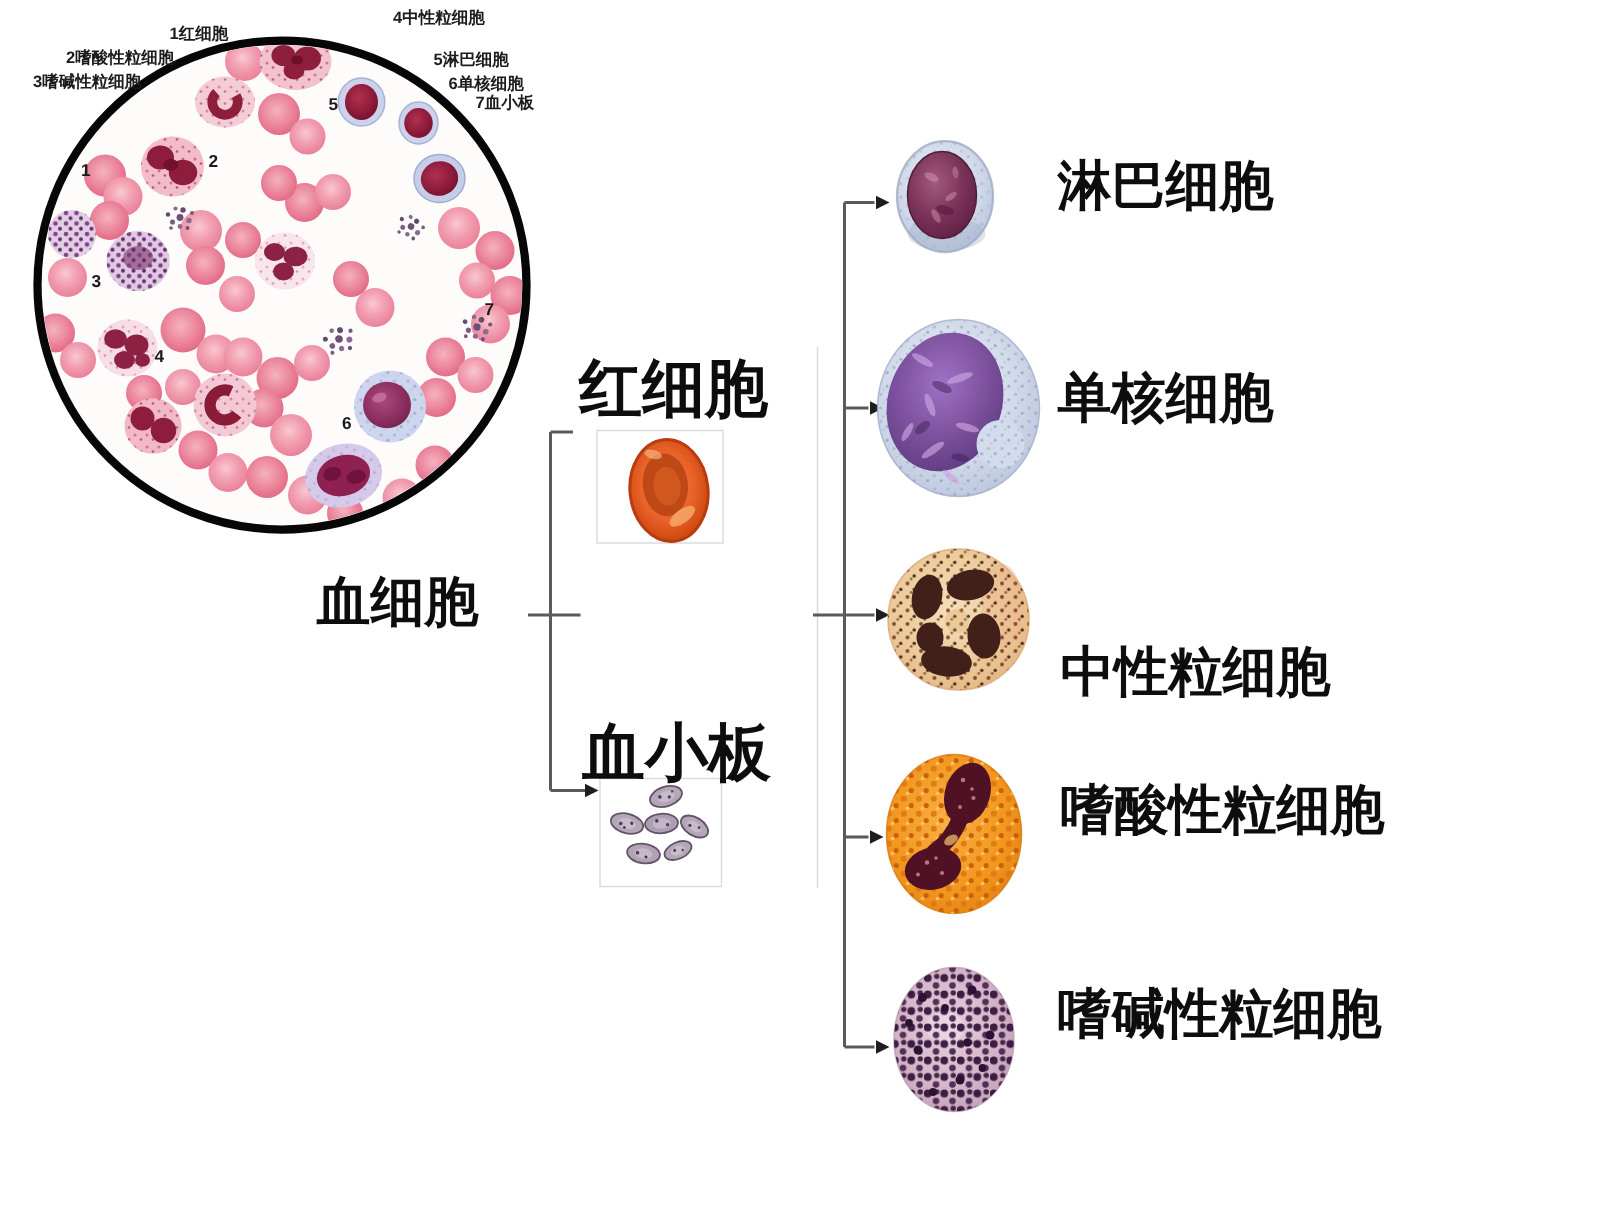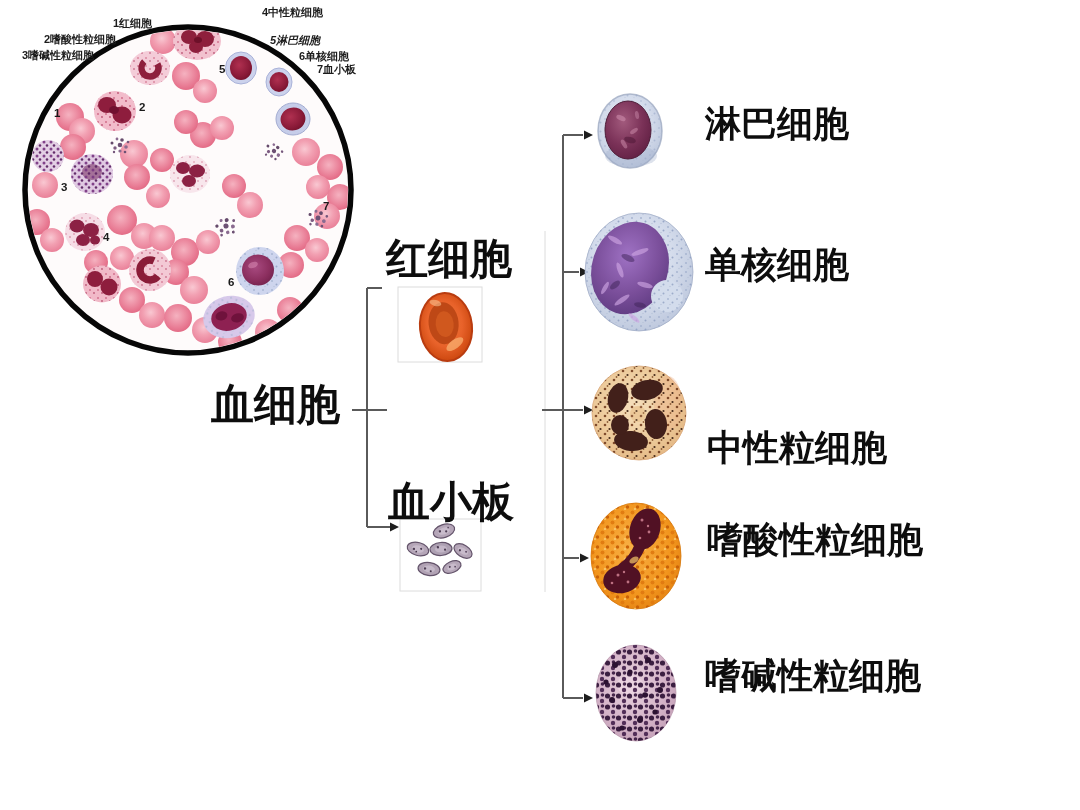--- a/index.html
+++ b/index.html
@@ -1,33 +1,33 @@
 <!DOCTYPE html>
 <html><head>
 <meta charset="utf-8">
 <style>
   html,body{margin:0;padding:0;background:#ffffff;}
   .stage{position:relative;width:1080px;height:810px;background:#ffffff;overflow:hidden;
          font-family:"Liberation Sans","DejaVu Sans",sans-serif;color:#111;}
   .stage svg{position:absolute;left:0;top:0;}
   .lbl{position:absolute;font-weight:700;color:#0d0d0d;white-space:nowrap;line-height:1;}
   .lbl-big{font-size:42px;letter-spacing:0px;}
-  .lbl-root{left:211px;top:383px;font-size:43px;}
+  .lbl-root{left:211px;top:383px;font-size:36px;}
   .lbl-rbc{left:386px;top:238px;text-align:right;}
   .lbl-wbc{left:386px;top:385px;}
   .lbl-plt{left:388px;top:481px;}
   .lbl-type{font-size:36px;}
   .lbl-lym{left:705px;top:106px;}
   .lbl-mono{left:705px;top:247px;}
   .lbl-neut{left:707px;top:386px;margin-top:44px;}
   .lbl-eos{left:707px;top:522px;}
   .lbl-baso{left:705px;top:658px;}
   .legend{position:absolute;font-size:11px;font-weight:700;color:#1c1c1c;white-space:nowrap;line-height:1;}
   .lg1{left:88px;top:18px;margin-left:25px;}  .lg2{left:44px;top:34px;}  .lg3{left:22px;top:50px;}
-  .lg4{left:262px;top:7px;} .lg5{left:270px;top:35px;font-style:italic;} .lg6{left:299px;top:51px;} .lg7{left:317px;top:64px;text-align:center;}
+  .lg4{left:262px;top:7px;} .lg5{left:289px;top:35px;} .lg6{left:299px;top:51px;} .lg7{left:317px;top:64px;text-align:center;}
 </style>
 </head>
 <body>
 
 <div class="stage">
 
 <svg width="1080" height="810" viewBox="0 0 1080 810">
   <defs>
     <radialGradient id="gRbc" cx="45%" cy="40%" r="65%">
       <stop offset="0%" stop-color="#f9c8d2"></stop>

